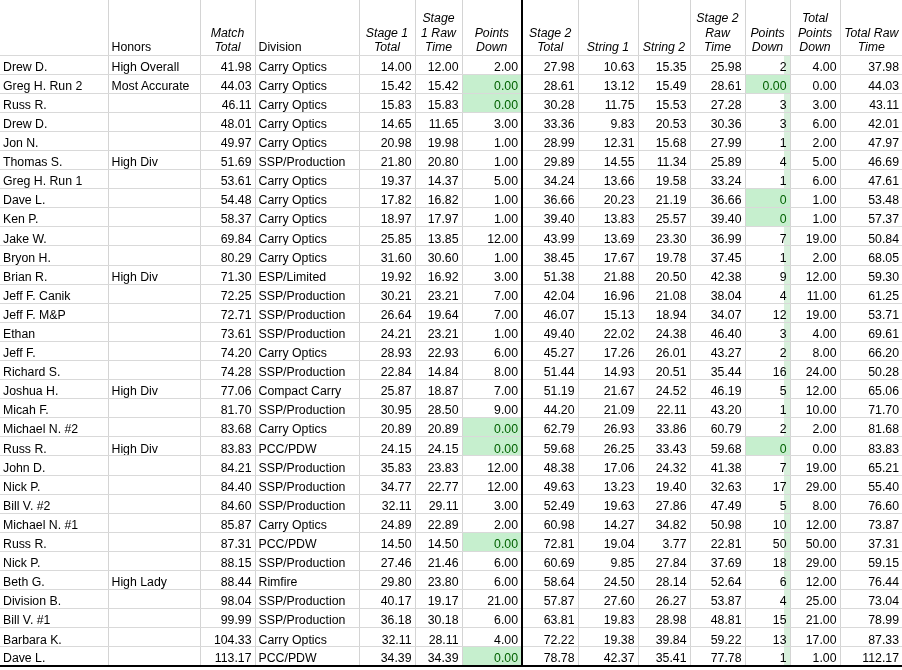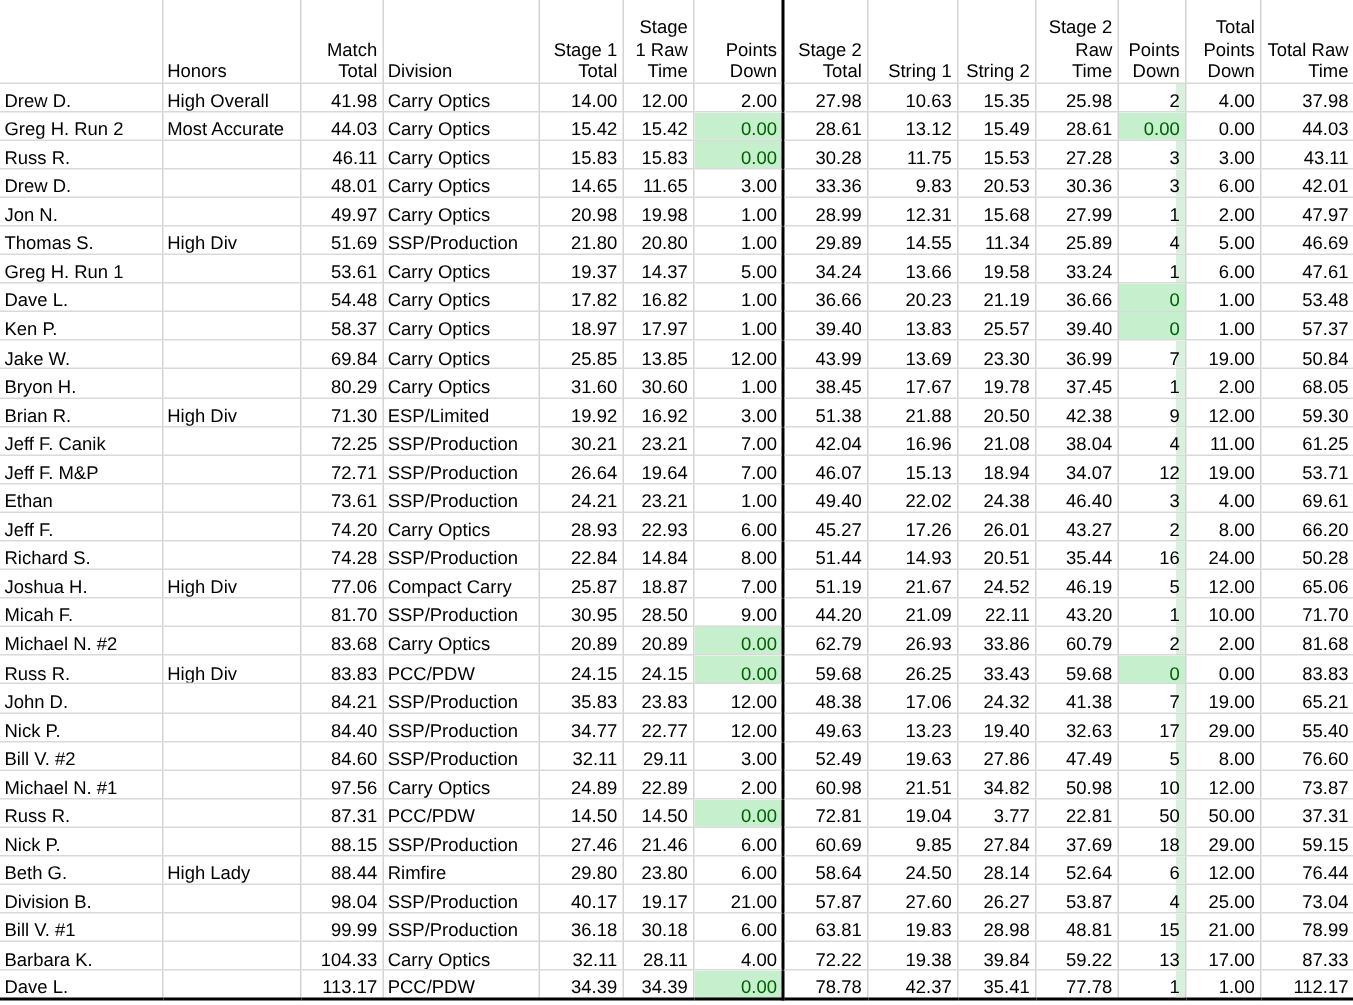--- a/index.html
+++ b/index.html
@@ -44,21 +44,21 @@
     text-align:left;
     border-bottom:2px solid #000000;
     padding-bottom:1px;
   }
   thead th .hw{
     display:block;
     white-space:normal;
     word-break:normal;
     line-height:1.18;
   }
-  thead th.num .hw{text-align:right;}
+  thead th.num .hw{text-align:center;font-style:italic;}
 
   
   tbody tr{height:19.1px;}
   tbody td{height:19.1px;}
   td.txt{text-align:left;}
   td.num{text-align:right;padding-right:4px;}
 
   
   .tk-right{border-right:2px solid #000000 !important;}
   tbody tr:last-child td{border-bottom:2px solid #000000;}
@@ -533,27 +533,27 @@
           <td class="num"><span>19.63</span></td>
           <td class="num"><span>27.86</span></td>
           <td class="num"><span>47.49</span></td>
           <td class="num sliver"><span>5</span></td>
           <td class="num"><span>8.00</span></td>
           <td class="num"><span>76.60</span></td>
         </tr>
         <tr>
           <td class="txt c-name"><span>Michael N. #1</span></td>
           <td class="txt"><span></span></td>
-          <td class="num"><span>97.56</span></td>
+          <td class="num"><span>85.87</span></td>
           <td class="txt"><span>Carry Optics</span></td>
           <td class="num"><span>24.89</span></td>
           <td class="num"><span>22.89</span></td>
           <td class="num tk-right"><span>2.00</span></td>
           <td class="num"><span>60.98</span></td>
-          <td class="num"><span>21.51</span></td>
+          <td class="num"><span>14.27</span></td>
           <td class="num"><span>34.82</span></td>
           <td class="num"><span>50.98</span></td>
           <td class="num sliver"><span>10</span></td>
           <td class="num"><span>12.00</span></td>
           <td class="num"><span>73.87</span></td>
         </tr>
         <tr>
           <td class="txt c-name"><span>Russ R.</span></td>
           <td class="txt"><span></span></td>
           <td class="num"><span>87.31</span></td>

